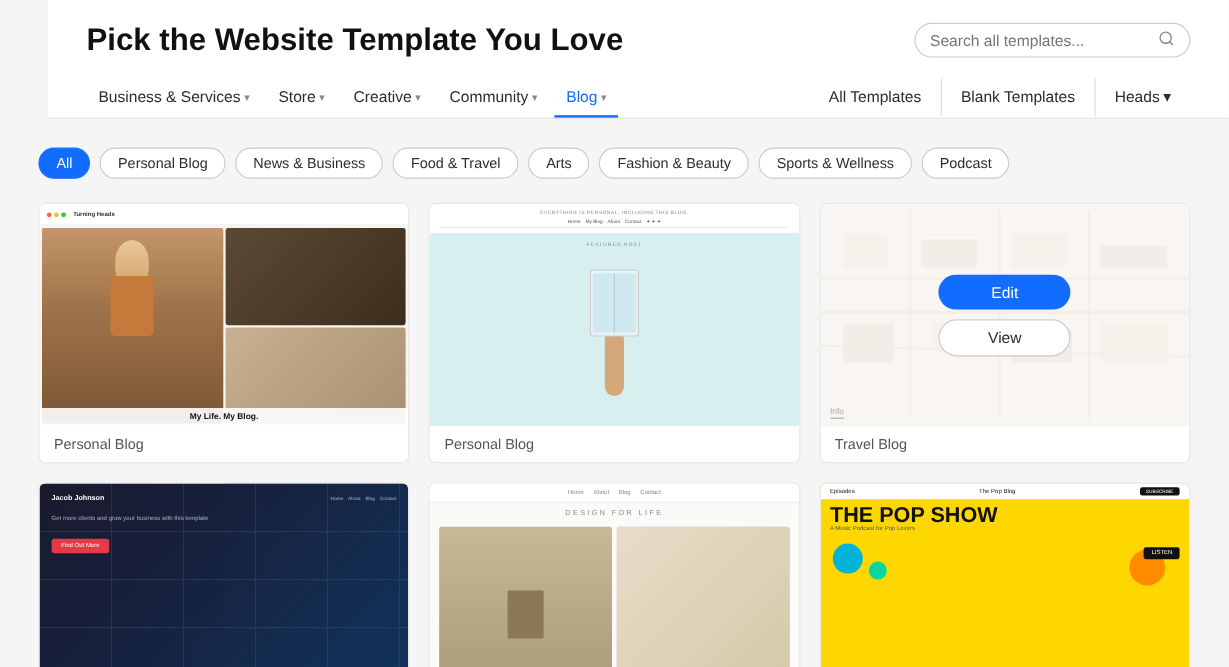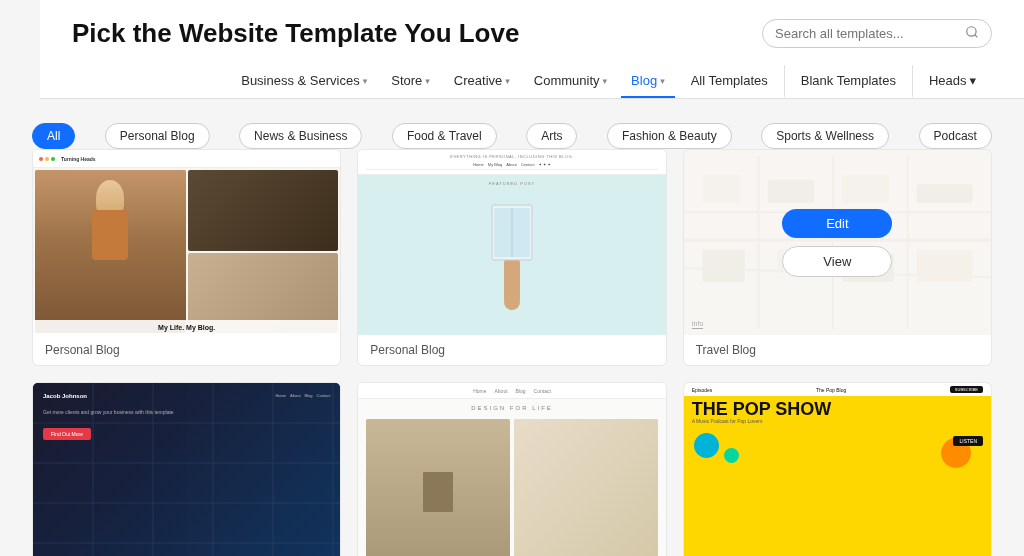--- a/index.html
+++ b/index.html
@@ -41,21 +41,21 @@
       background: transparent;
     }
     .search-icon-svg {
       color: #888;
       flex-shrink: 0;
       margin-left: 4px;
     }
     .nav-row {
       display: flex;
       align-items: center;
-      justify-content: flex-end;
+      justify-content: space-between;
     }
     .nav-left {
       display: flex;
       gap: 4px;
       align-items: center;
     }
     .nav-item {
       padding: 8px 10px;
       font-size: 13px;
       color: #2d2d2d;
@@ -103,21 +103,21 @@
       font-weight: 700;
       color: #111;
       margin-bottom: 16px;
     }
 
     
     .filter-row {
       display: flex;
       gap: 8px;
       flex-wrap: wrap;
-      justify-content: space-between;
+      margin-bottom: 20px;
     }
     .filter-pill {
       padding: 5px 14px;
       border-radius: 20px;
       border: 1px solid #ccc;
       font-size: 12px;
       cursor: pointer;
       background: #fff;
       color: #2d2d2d;
     }

